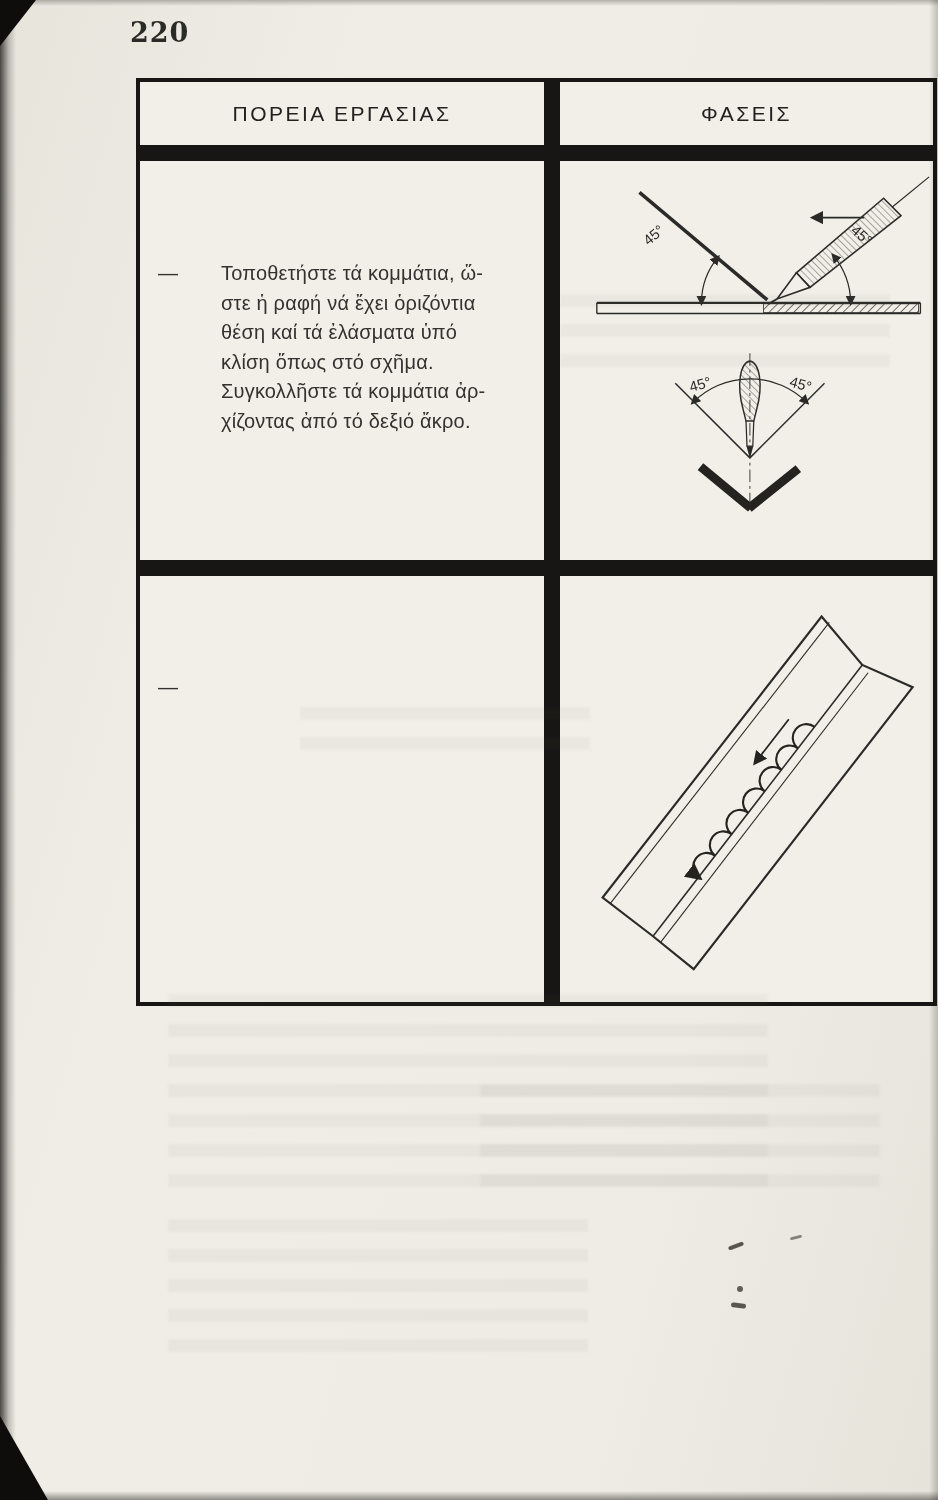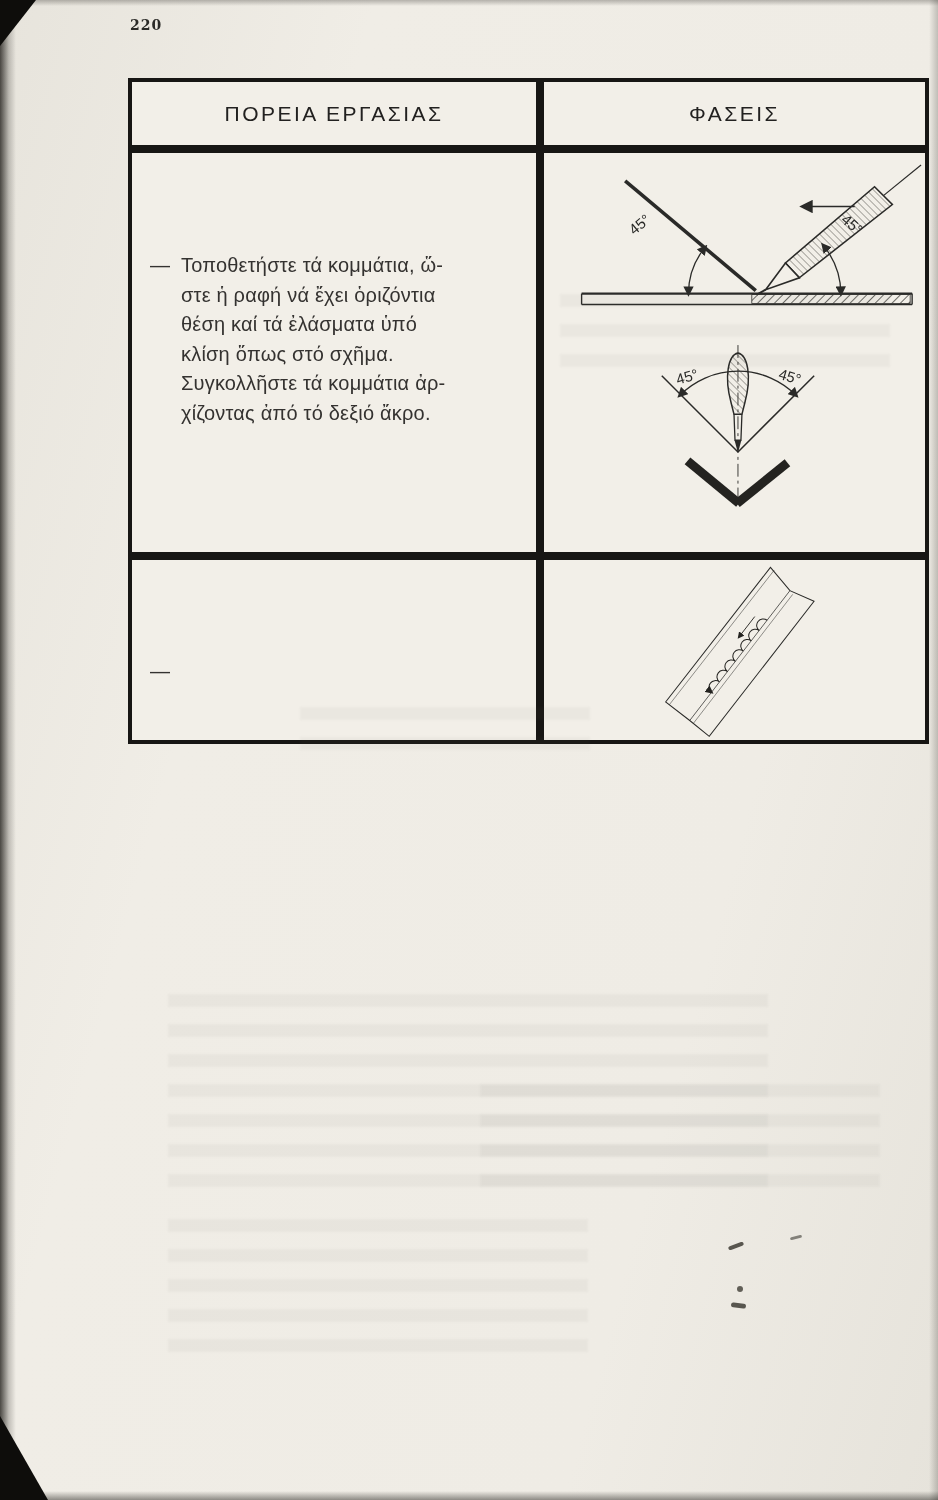--- a/index.html
+++ b/index.html
@@ -17,33 +17,33 @@
     background:linear-gradient(180deg,rgba(25,22,18,.28),rgba(25,22,18,0));}
   .edge-bottom{position:absolute;bottom:0;left:0;width:100%;height:9px;
     background:linear-gradient(0deg,rgba(22,20,16,.45),rgba(22,20,16,0));}
   .corner-tl{position:absolute;left:0;top:0;width:0;height:0;
     border-top:46px solid #0e0d0b;border-right:36px solid transparent;}
   .corner-bl{position:absolute;left:0;bottom:0;width:0;height:0;
     border-bottom:84px solid #0e0d0b;border-right:48px solid transparent;}
 
   #page-number{position:absolute;left:130px;top:17px;
     font-family:"DejaVu Serif","Liberation Serif",serif;font-weight:bold;
-    font-size:14px;color:#2a2a27;letter-spacing:1px;}
+    font-size:27px;color:#2a2a27;letter-spacing:1px;}
 
   
-  #worksheet{position:absolute;left:128px;top:78px;width:801px;height:666px;
+  #worksheet{position:absolute;left:136px;top:78px;width:801px;height:928px;
     box-sizing:border-box;border:4px solid #171614;background:#171614;
-    display:grid;grid-template-columns:404px 1fr;grid-template-rows:63px 399px 1fr;gap:8px;}
+    display:grid;grid-template-columns:404px 1fr;grid-template-rows:63px 399px 1fr;gap:16px;}
   .cell{background:#f2efe8;position:relative;overflow:hidden;}
   .header-cell{display:flex;align-items:center;justify-content:center;
     font-size:21px;letter-spacing:2.5px;color:#222120;}
   .text-cell{padding:0 12px 0 18px;box-sizing:border-box;}
   .entry{display:flex;gap:11px;font-size:20px;line-height:29.5px;color:#343230;}
   .entry .dash{flex:0 0 auto;}
-  .entry .para{white-space:pre-line;letter-spacing:.2px;}
+  .entry .para{white-space:pre-line;letter-spacing:.2px;margin-left:32px;}
   .entry-r1{margin-top:98px;}
   .entry-r2{margin-top:97px;}
   .fig-cell svg{display:block;width:100%;height:100%;}
 
   svg .ln{stroke:#2a2a28;fill:none;}
   svg text{font-size:15px;fill:#2a2a28;font-family:"Liberation Sans","DejaVu Sans",sans-serif;}
 
   
   .ghost{position:absolute;opacity:.05;filter:blur(1.3px);
     background:repeating-linear-gradient(180deg,transparent 0 9px,#63625c 9px 22px,transparent 22px 30px);}

